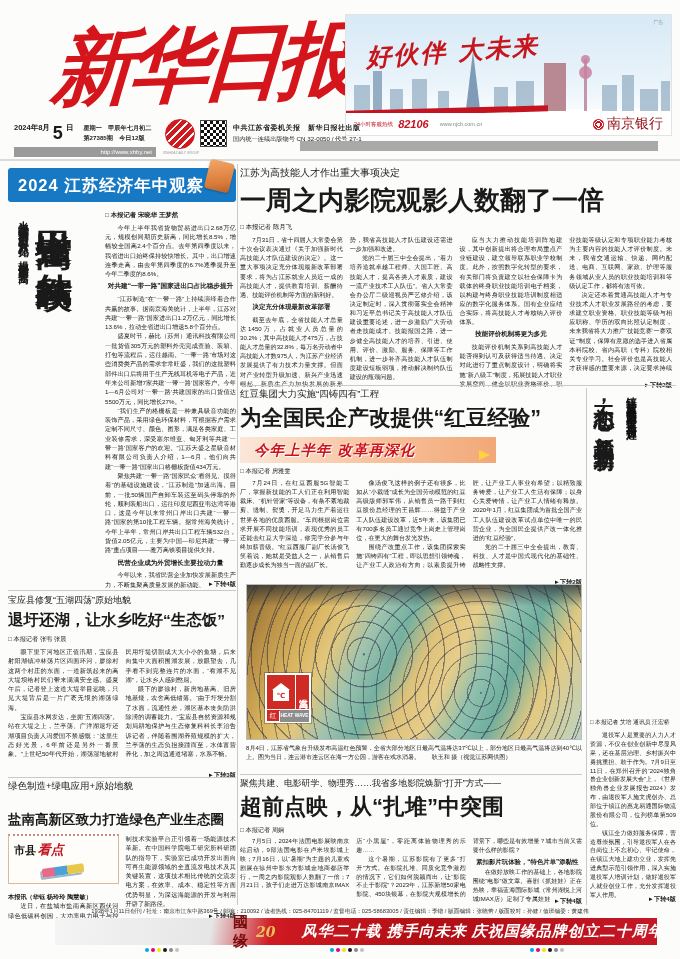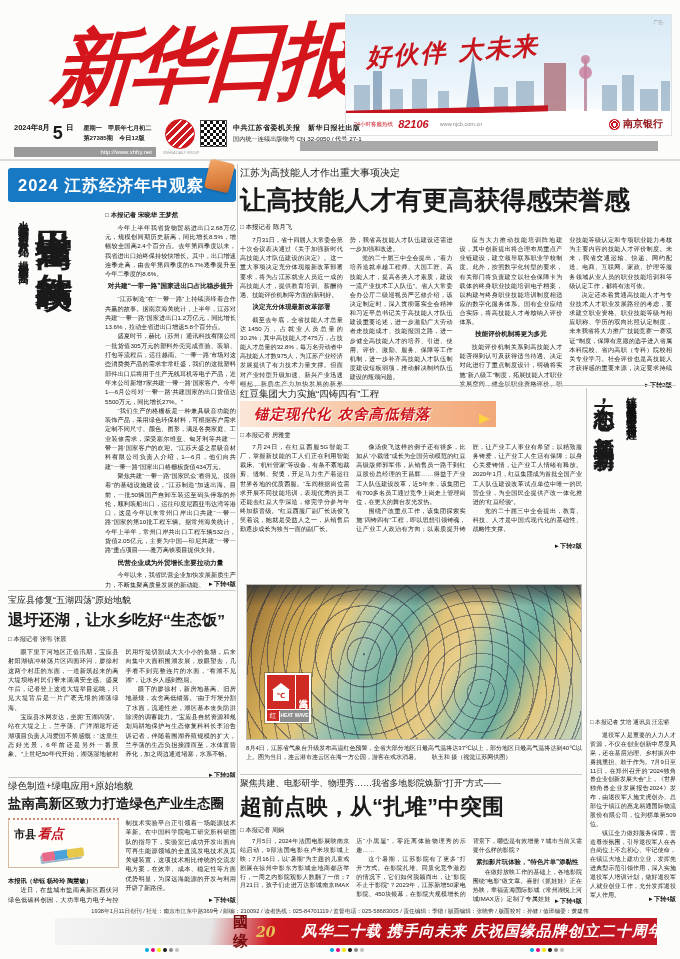--- a/index.html
+++ b/index.html
@@ -57,21 +57,21 @@
   .skyline i:nth-child(15){left:294px;width:18px;height:22px}
   .skyline i:nth-child(16){left:315px;width:9px;height:30px}
   .ad-ribbon{position:absolute;left:0;bottom:21px;width:62%;height:6px;background:#c41420;transform:skewY(-1.5deg)}
   .ad-footer{position:absolute;left:0;bottom:0;width:100%;height:22px;background:#fff;display:flex;
              align-items:center;padding:0 8px;gap:5px}
   .hot-lab{font-size:5.5px;color:#c41420}
   .hot-num{font-size:11px;font-weight:bold;color:#c41420;font-style:italic}
   .ad-site{font-size:5.5px;color:#888;margin-left:6px}
   .bank{margin-left:auto;display:flex;align-items:center;gap:3px}
   .bank-logo{width:11px;height:11px;border-radius:50%;background:radial-gradient(circle at 50% 50%,#fff 0 2px,#c8161e 2px 3.5px,#fff 3.5px 4.2px,#c8161e 4.2px)}
-  .bank-name{font-size:10px;font-weight:bold;color:#8f1016}
+  .bank-name{font-size:14px;font-weight:normal;color:#8f1016}
 
   
   .k{font-weight:normal}
   .bl{color:#222}
   .bd p{text-indent:2em;text-align:justify}
   .sub{text-align:center;font-weight:bold}
   .jp{position:absolute;right:0;bottom:0;font-weight:bold;font-size:6.2px;background:#fcfcfa;padding-left:4px}
 
   
   .sec-banner{left:8px;top:168px;width:228px;height:34px;background:#1779c4;border-radius:3px;color:#fff;
@@ -90,21 +90,21 @@
 
   .art-lake{left:8px;top:594px;width:228px;height:182px}
   .art-lake .k{font-size:9px}
   .art-lake .hl{font-size:15.5px;font-weight:900;margin:3px 0 4px;white-space:nowrap}
   .art-lake .bl{font-size:6.2px;margin-bottom:3px}
   .art-lake .bd{column-count:2;column-gap:7px;height:132px;font-size:6.2px;line-height:1.5;overflow:hidden}
   .art-lake{position:absolute}
   
   .art-yannan{left:8px;top:780px;width:228px;height:126px}
   .art-yannan .k{font-size:9.5px}
-  .art-yannan .hl{font-size:13.5px;font-weight:900;margin:2px 0 5px;white-space:nowrap}
+  .art-yannan .hl{font-size:13.5px;font-weight:900;margin:18px 0 5px;white-space:nowrap}
   .yn-bd{position:relative;height:86px;font-size:6.2px;line-height:1.5;overflow:hidden;column-count:2;column-gap:7px}
   .kd-box{width:100%;height:50px;border:1px solid #d9b9a0;border-top:2px dotted #cc8a7a;
           padding:4px 5px;margin-bottom:8px;background:#fffdf9;break-inside:avoid}
   .kd-black{font-size:11px;font-weight:900}
   .kd-red{font-size:13px;font-weight:bold;font-style:italic;color:#c41420;font-family:"DejaVu Serif",serif}
   .kd-books{width:42px;height:9px;margin:6px 0 0 28px;border-radius:2px;transform:rotate(-8deg);
             background:linear-gradient(90deg,#e86a8a 0 30%,#4aa3d8 30% 60%,#e8c84a 60% 100%);
             box-shadow:-2px 2px 0 #9bb7c9}
   .yn-byline{font-size:6.2px;font-weight:bold}
 
@@ -300,41 +300,42 @@
       <p>近日，在盐城市盐南高新区西伏河绿色低碳科创园，大功率电力电子与控制技术实验平台正引领着一场能源技术革新。在中国科学院电工研究所科研团队的指导下，实验室已成功开发出面向可再生能源领域的全直流发电技术及其关键装置，这项技术相比传统的交流发电方案，在效率、成本、稳定性等方面优势明显，为深远海能源的开发与利用开辟了新路径。</p>
       
       <span class="jp">►下转4版</span>
     </div>
   </div>
 
   <div class="vlinex" style="left:237px;top:164px;height:741px"></div>
 
   <div class="abs art-talent">
     <div class="k">江苏为高技能人才作出重大事项决定</div>
-    <div class="hl">让高技能人才有更高获得感荣誉感</div>
+    <div class="hl">一周之内影院观影人数翻了一倍</div>
     <div class="bl">□ 本报记者 陈月飞</div>
     <div class="bd">
       <p>7月31日，省十四届人大常委会第十次会议表决通过《关于加强新时代高技能人才队伍建设的决定》。这一重大事项决定充分体现最新改革部署要求，将为占江苏就业人员近一成的高技能人才，提供教育培训、薪酬待遇、技能评价机制等方面的新利好。</p>
       <h4 class="sub">决定充分体现最新改革部署</h4>
       <p>截至去年底，全省技能人才总量达1450万，占就业人员总量的30.2%；其中高技能人才475万，占技能人才总量的32.8%，每万名劳动者中高技能人才数975人，为江苏产业经济发展提供了有力技术力量支撑。但面对产业转型升级加速、新兴产业迅速崛起、新质生产力加快发展的新形势，我省高技能人才队伍建设还需进一步加强和改进。</p>
       <p>党的二十届三中全会提出，“着力培养造就卓越工程师、大国工匠、高技能人才，提高各类人才素质，建设一流产业技术工人队伍”。省人大常委会办公厅二级巡视员严艺修介绍，该决定制定时，深入贯彻落实全会精神和习近平总书记关于高技能人才队伍建设重要论述，进一步激励广大劳动者走技能成才、技能报国之路，进一步健全高技能人才的培养、引进、使用、评价、激励、服务、保障等工作机制，进一步补齐高技能人才队伍制度建设短板弱项，推动解决制约队伍建设的瓶颈问题。</p>
       <p>应当大力推动技能培训阵地建设，其中创新提出将合理布局重点产业链建设，建立领导联系职业学校制度。此外，按照数字化转型的要求，有关部门将负责建立以社会保障卡为载体的终身职业技能培训电子档案，以构建与终身职业技能培训制度相适应的数字化服务体系。国有企业应结合实际，将高技能人才考核纳入评价体系。</p>
       <h4 class="sub">技能评价机制将更为多元</h4>
       <p>技能评价机制关系到高技能人才能否得到认可及获得适当待遇。决定对此进行了重点制度设计，明确将实施“新八级工”制度，拓展技能人才职业发展空间，健全以职业资格评价、职业技能等级认定和专项职业能力考核为主要内容的技能人才评价制度。未来，我省交通运输、快递、网约配送、电商、互联网、家政、护理等服务领域从业人员的职业技能培训和等级认定工作，都将有法可依。</p>
       <p>决定还本着贯通高技能人才与专业技术人才职业发展路径的考虑，要求建立职业资格、职业技能等级与相应职称、学历的双向比照认定制度，未来我省将大力推广“技能竞赛‘一赛双证’”制度，保障有意愿的选手进入省属本科院校、省内高职（专科）院校相关专业学习。社会评价也是高技能人才获得感的重要来源，决定要求持续加大力度，宣传高技能人才在经济社会发展中的地位作用和突出贡献。</p>
       <span class="jp">►下转2版</span>
     </div>
   </div>
 
   <div class="hline" style="left:240px;top:385px;width:436px"></div>
 
   <div class="abs art-hd">
     <div class="k">红豆集团大力实施“四铸四有”工程</div>
+    <div class="hl">为全国民企产改提供“红豆经验”</div>
     <div class="hd-banner">
-      <b>锚定现代化 农舍高低错落</b>
+      <b>今年上半年 改革再深化</b>
       <span class="hd-arrow"></span>
     </div>
     <div class="bl">□ 本报记者 房雅雯</div>
     <div class="bd">
       <p>7月24日，在红豆西服5G智能工厂，掌握新技能的工人们正在利用智能裁床、“机针管家”等设备，有条不紊地裁剪、缝制、熨烫，开足马力生产着运往世界各地的优质西服。“车间根据岗位需求开展不同技能培训，表现优秀的员工还能去红豆大学深造，修完学分参与年终加薪晋级。”红豆西服厂副厂长汤俊飞笑着说，她就是受益人之一，从销售后勤逐步成长为独当一面的副厂长。</p>
       <p>像汤俊飞这样的例子还有很多，比如从“小裁缝”成长为全国劳动模范的红豆高级版师郭军伟，从销售员一路干到红豆股份总经理的王昌辉……得益于产业工人队伍建设改革，近5年来，该集团已有700多名员工通过竞争上岗走上管理岗位，在更大的舞台发光发热。</p>
       <p>围绕产改重点工作，该集团探索实施“四铸四有”工程，即以思想引领铸魂，让产业工人政治有方向；以素质提升铸匠，让产业工人事业有希望；以精致服务铸爱，让产业工人生活有保障；以身心关爱铸情，让产业工人情绪有释放。2020年1月，红豆集团成为首批全国产业工人队伍建设改革试点单位中唯一的民营企业，为全国民企提供产改一体化推进的“红豆经验”。</p>
       <p>党的二十届三中全会提出，教育、科技、人才是中国式现代化的基础性、战略性支撑。</p>
       <span class="jp">►下转2版</span>
     </div>

